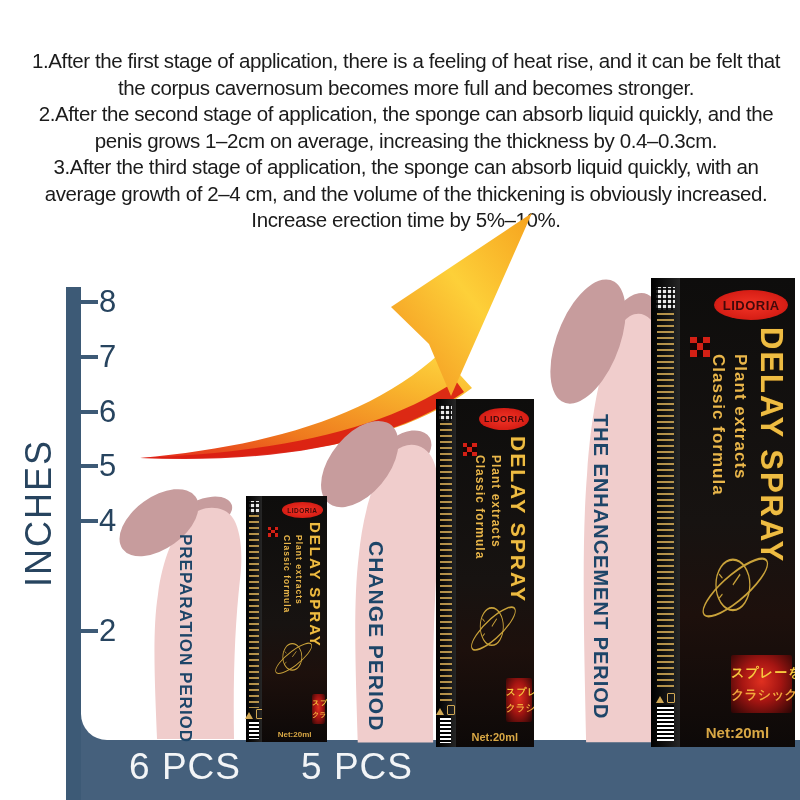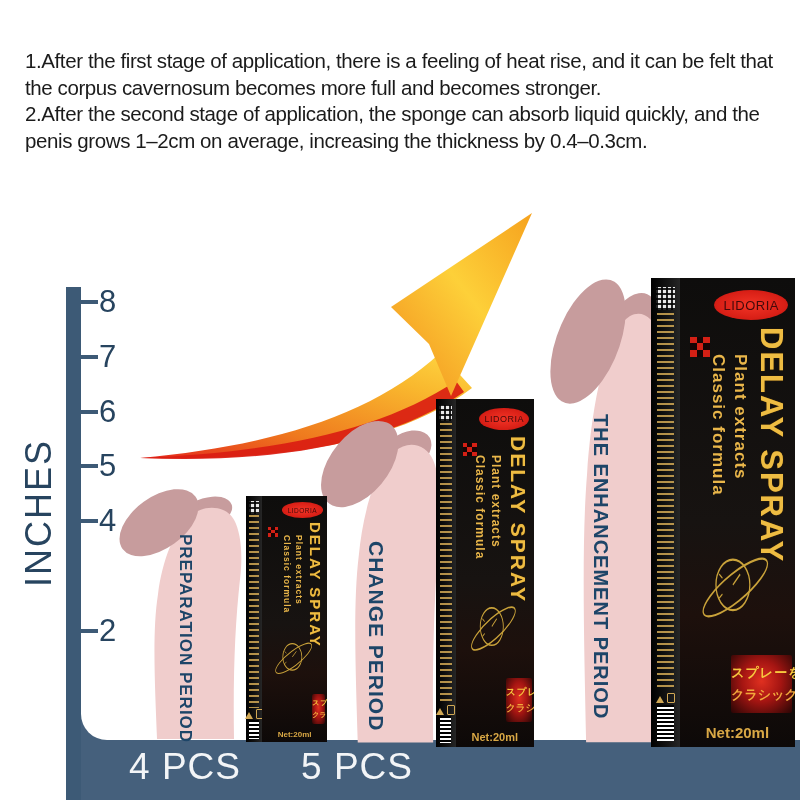--- a/index.html
+++ b/index.html
@@ -2,21 +2,21 @@
 <html><head>
 <meta charset="utf-8">
 <style>
   html,body{margin:0;padding:0;background:#fff;}
   body{width:800px;height:800px;overflow:hidden;font-family:"Liberation Sans", sans-serif;}
   .canvas{position:relative;width:800px;height:800px;background:#fff;overflow:hidden;}
 
   
   .desc{position:absolute;left:25px;top:48px;width:762px;color:#1b1b1b;
         font-size:20.5px;line-height:26.5px;letter-spacing:-0.4px;z-index:2;}
-  .desc p{margin:0;}
+  .desc p{margin:0;text-align:center;}
 
   
   .axis-bar{position:absolute;left:66px;top:287px;width:15px;height:513px;background:#3d5a76;z-index:4;}
   .tick-line{position:absolute;left:80px;width:18px;height:4px;background:#3d5a76;z-index:4;}
   .tick-label{position:absolute;left:99px;width:44px;font-size:31px;line-height:32px;color:#27445f;z-index:4;}
   .inches{position:absolute;left:-49px;top:495px;width:170px;height:36px;transform:rotate(-90deg);
           text-align:center;font-size:36px;letter-spacing:2px;color:#27445f;z-index:4;}
 
   
   .arrow{position:absolute;left:120px;top:198px;width:425px;height:272px;z-index:2;}
@@ -50,21 +50,21 @@
   .tri{width:0;height:0;border-left:4px solid transparent;border-right:4px solid transparent;border-bottom:7px solid #d1a854;}
   .cup{width:6px;height:8px;border:1px solid #d1a854;border-radius:1px;}
   .bcode{width:58%;height:8%;background:#fff;
       background-image:repeating-linear-gradient(180deg,#000 0 2px,transparent 2px 4px);}
 
   .front{flex:1;position:relative;overflow:hidden;
       background:linear-gradient(180deg,#0e0d0c 0%,#171311 52%,#1d100c 72%,#0d0908 100%);}
   .logo{position:absolute;top:2.6%;right:6%;width:64%;height:6.4%;border-radius:50%;
       background:radial-gradient(ellipse at center,#f23426 0%,#d81f16 65%,#a30e0b 100%);
       display:flex;align-items:center;justify-content:center;
-      color:#43090a;font-weight:normal;font-size:var(--lfs);letter-spacing:.5px;}
+      color:#43090a;font-weight:bold;font-size:var(--lfs);letter-spacing:.5px;}
   .cross{position:absolute;top:12.5%;left:9%;width:var(--cx);height:var(--cx);
       display:grid;grid-template-rows:repeat(3,1fr);grid-template-columns:repeat(3,1fr);}
   .cross i{display:block;}
   .cross i:nth-child(odd){background:#d42015;}
   .cross i:nth-child(even){background:#170404;}
   .vtxt{position:absolute;top:10.5%;right:5%;writing-mode:vertical-rl;text-orientation:mixed;}
   .ptitle{font-size:var(--tfs);font-weight:bold;color:#eebc42;letter-spacing:2px;margin-left:3px;
       text-shadow:0 0 1px #6e4708;}
   .psub{font-size:var(--sfs);font-weight:bold;color:#e9b64a;letter-spacing:1px;margin-top:1.6em;margin-left:2px;}
   .saturn{position:absolute;left:13%;top:57%;width:70%;height:17%;}
@@ -88,20 +88,21 @@
   .pcs-3{left:459px;}
 </style>
 </head>
 <body>
 
 <div class="canvas">
 
   <div class="desc">
     <p>1.After the first stage of application, there is a feeling of heat rise, and it can be felt that the corpus cavernosum becomes more full and becomes stronger.</p>
     <p>2.After the second stage of application, the sponge can absorb liquid quickly, and the penis grows 1–2cm on average, increasing the thickness by 0.4–0.3cm.</p>
+    <p>3.After the third stage of application, the sponge can absorb liquid quickly, with an average growth of 2–4 cm, and the volume of the thickening is obviously increased. Increase erection time by 5%–10%.</p>
   </div>
 
   <svg class="arrow" viewBox="0 0 425 272" preserveAspectRatio="none">
     <defs>
       <linearGradient id="ag" x1="0" y1="1" x2="1" y2="0">
         <stop offset="0" stop-color="#e3261d"></stop>
           <stop offset="0.35" stop-color="#ef7a1e"></stop>
         <stop offset="0.75" stop-color="#f9b82e"></stop>
           <stop offset="1" stop-color="#ffd943"></stop>
       </linearGradient>
@@ -277,16 +278,16 @@
         <div class="jp1">スプレーを湿らせる</div>
         <div class="jp2">クラシックフォーミュラ</div>
       </div>
       <div class="net">Net:20ml</div>
     </div>
   </div>
 
   <div class="baseband"></div>
   <div class="fillet"></div>
   <div class="fillet-mask"></div>
-  <div class="pcs pcs-1">4 PCS</div>
+  <div class="pcs pcs-1">6 PCS</div>
   <div class="pcs pcs-2">5 PCS</div>
 
 </div>
 
 </body></html>

